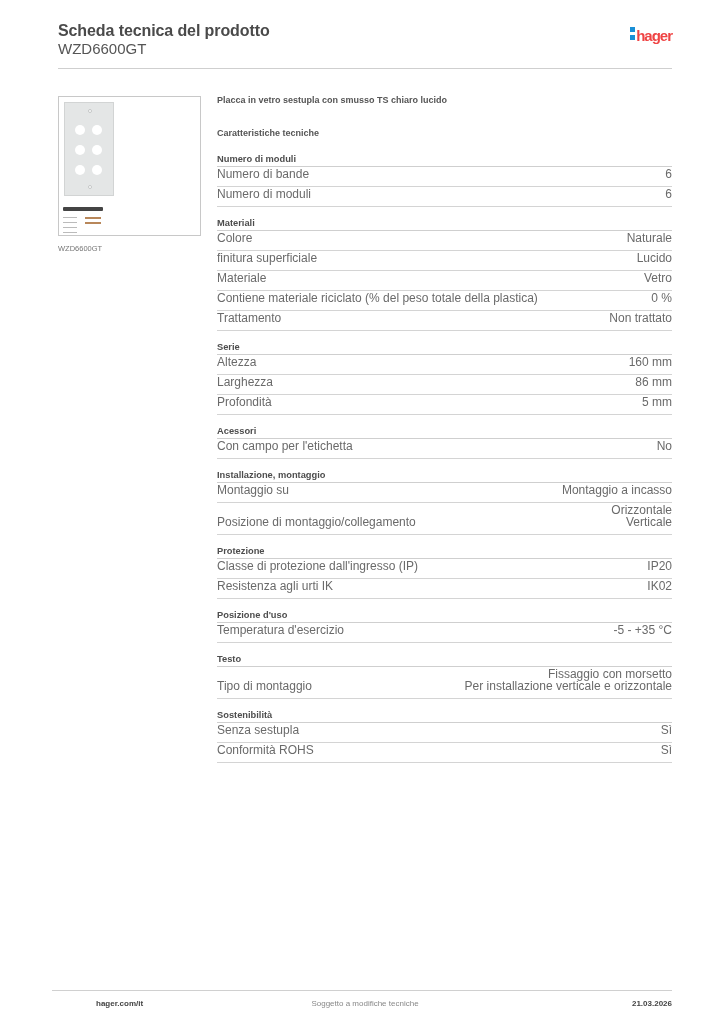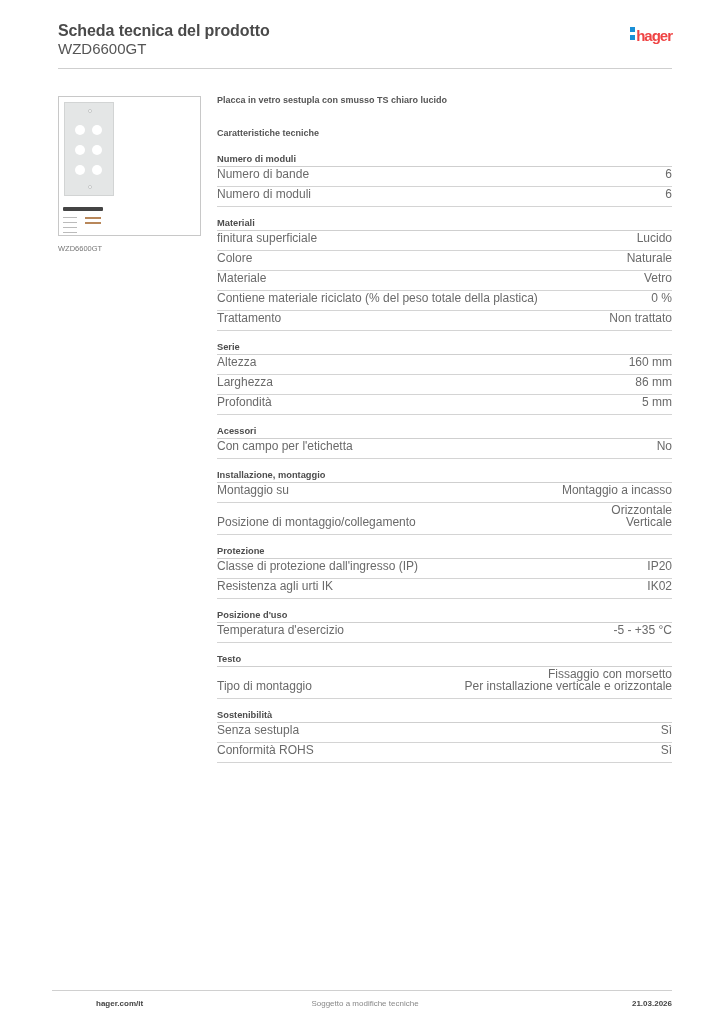--- a/index.html
+++ b/index.html
@@ -83,26 +83,26 @@
         </div>
       <div class="row">
           <span>Numero di moduli</span>
           <span class="val">6</span>
         </div>
     </div>
 
     <div class="section">
       <div class="sec-head">Materiali</div>
       <div class="row">
+          <span>Colore</span>
+          <span class="val">Naturale</span>
+        </div>
+      <div class="row">
           <span>finitura superficiale</span>
           <span class="val">Lucido</span>
-        </div>
-      <div class="row">
-          <span>Colore</span>
-          <span class="val">Naturale</span>
         </div>
       <div class="row">
           <span>Materiale</span>
           <span class="val">Vetro</span>
         </div>
       <div class="row">
           <span>Contiene materiale riciclato (% del peso totale della plastica)</span>
           <span class="val">0 %</span>
         </div>
       <div class="row">

